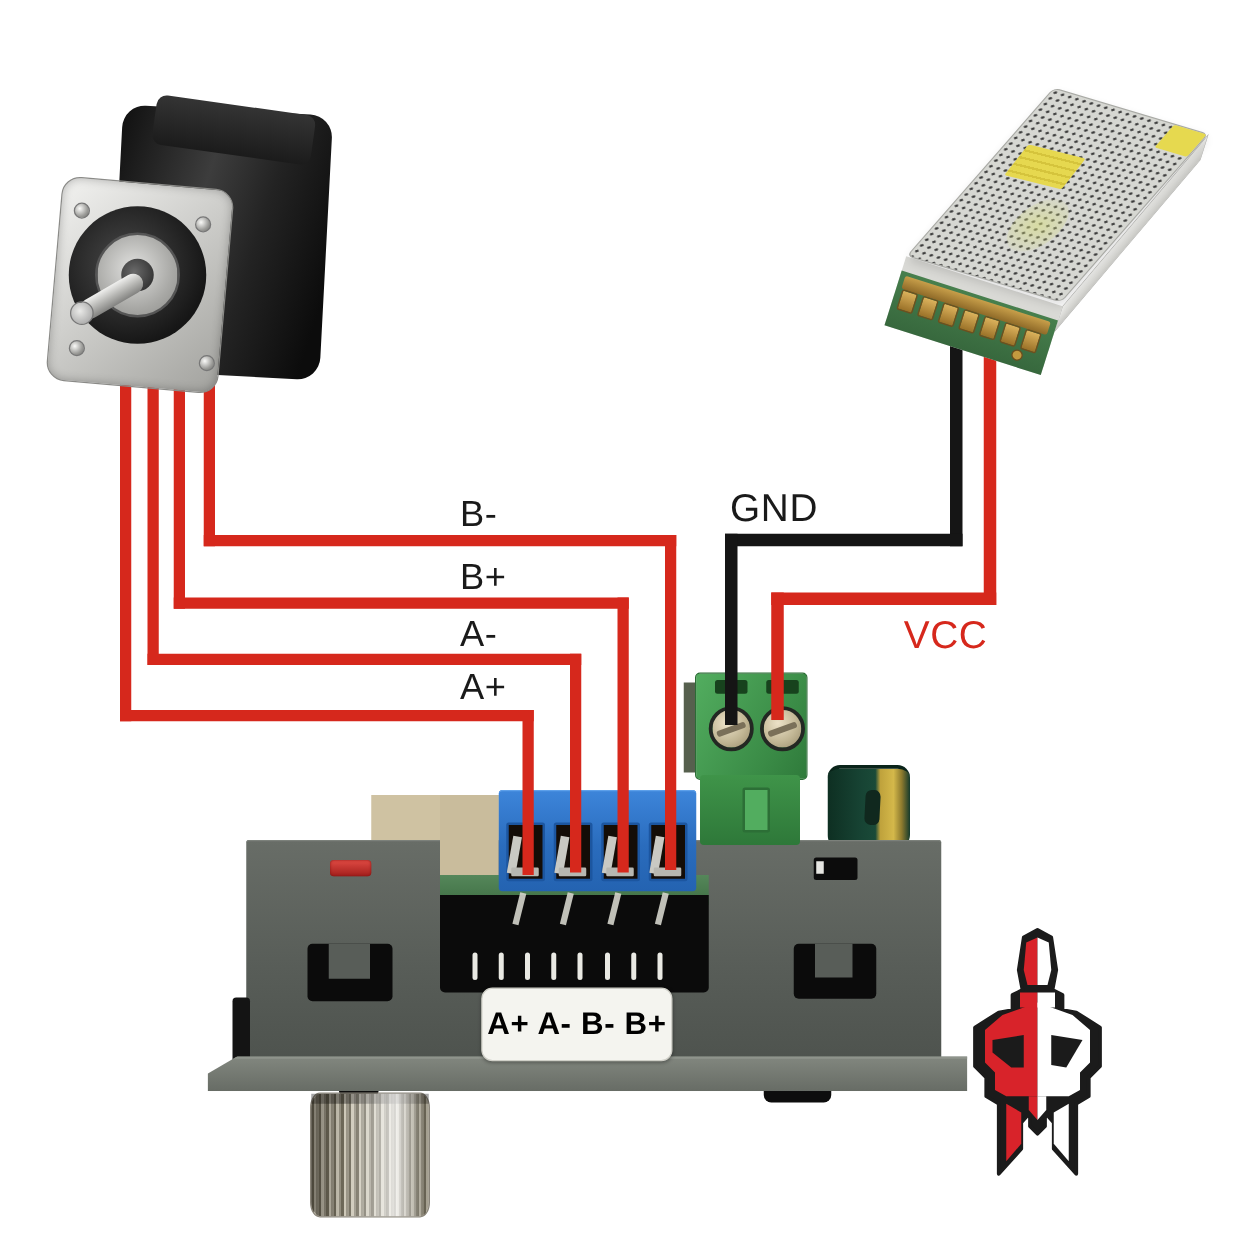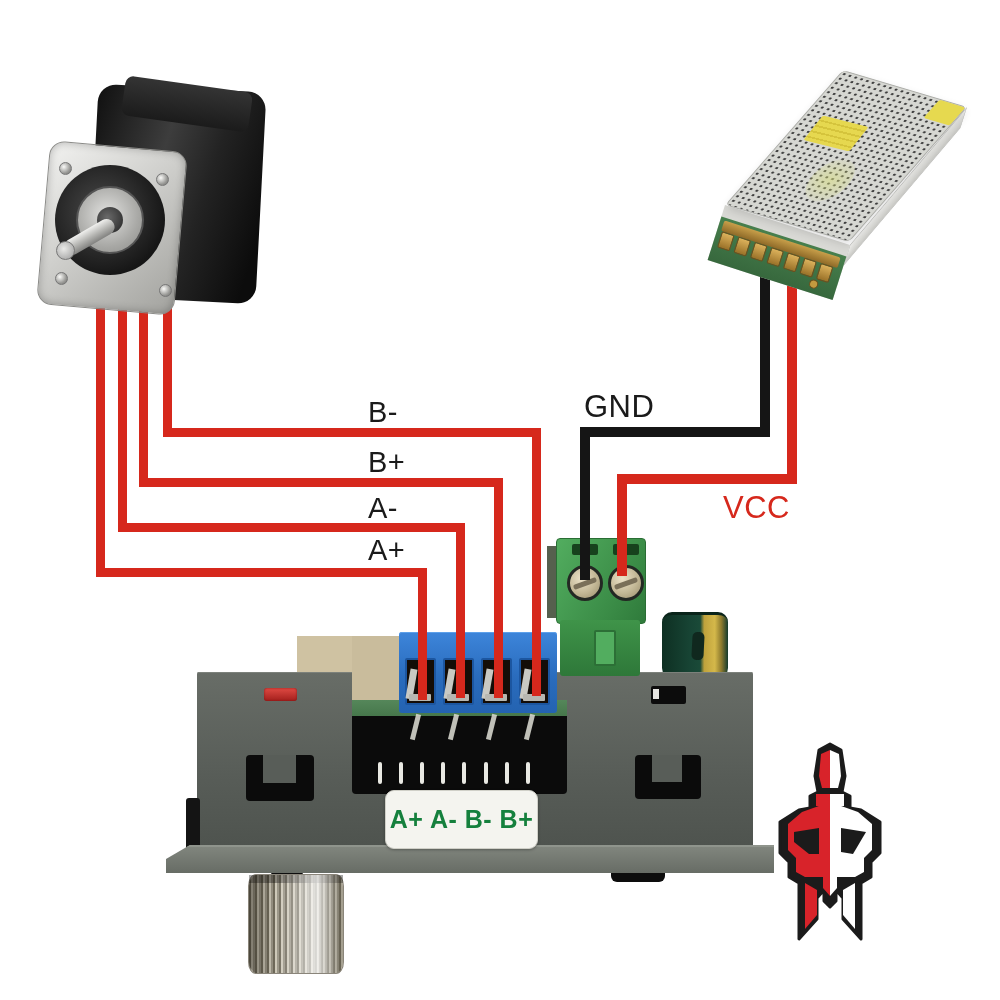--- a/index.html
+++ b/index.html
@@ -107,21 +107,21 @@
     background:linear-gradient(180deg,#3f9449,#2e7839);}
   .gb-tab{left:38px;top:92px;width:22px;height:36px;background:#52ad5f;border:2px solid #2c6f36;border-radius:2px;}
 
   .cap{left:662px;top:612px;width:66px;height:66px;border-radius:10px;border-top:3px solid #0a241a;
     background:linear-gradient(90deg,#0e2f22,#174434 42%,#1a4a38 58%,#bfa23c 64%,#d4b84a 80%,#8d7a2e 90%,#143a2c);}
   .cap-slot{left:30px;top:17px;width:12px;height:28px;background:#10281e;border-radius:5px;transform:rotate(3deg);}
 
   .plate-label{left:385px;top:790px;width:153px;height:59px;border-radius:9px;background:#f4f4ef;
     border:1px solid #d0d0c8;box-shadow:0 1px 3px rgba(0,0,0,.3);
     display:flex;align-items:center;justify-content:center;position:absolute;}
-  .plate-label span{position:static;font-size:25px;font-weight:700;color:#15803d;letter-spacing:.5px;}
+  .plate-label span{position:static;font-size:25px;font-weight:700;color:#000000;letter-spacing:.5px;}
 
   .base{left:166px;top:845px;width:608px;height:28px;
     background:linear-gradient(180deg,#82877f,#676c65);
     clip-path:polygon(24px 0,100% 0,100% 100%,0 100%,0 50%);box-shadow:inset 0 2px 0 #8f948c;}
   .foot{background:#0d0d0d;border-radius:6px;}
   .knob{left:248px;top:874px;width:96px;height:100px;border-radius:8px/12px;border:1px solid #8a857a;
     background:repeating-linear-gradient(90deg,#6f6a5a 0 2px,#cdc8b8 2px 4px,#989384 4px 6px);}
   .knob::after{content:"";position:absolute;inset:0;border-radius:8px/12px;
     background:linear-gradient(90deg,rgba(40,36,28,.5),rgba(255,255,255,0) 28%,rgba(255,255,255,.35) 52%,rgba(255,255,255,.75) 72%,rgba(90,85,70,.35) 96%);}
   .knob::before{content:"";position:absolute;left:0;top:0;width:100%;height:8px;background:rgba(0,0,0,.35);}

